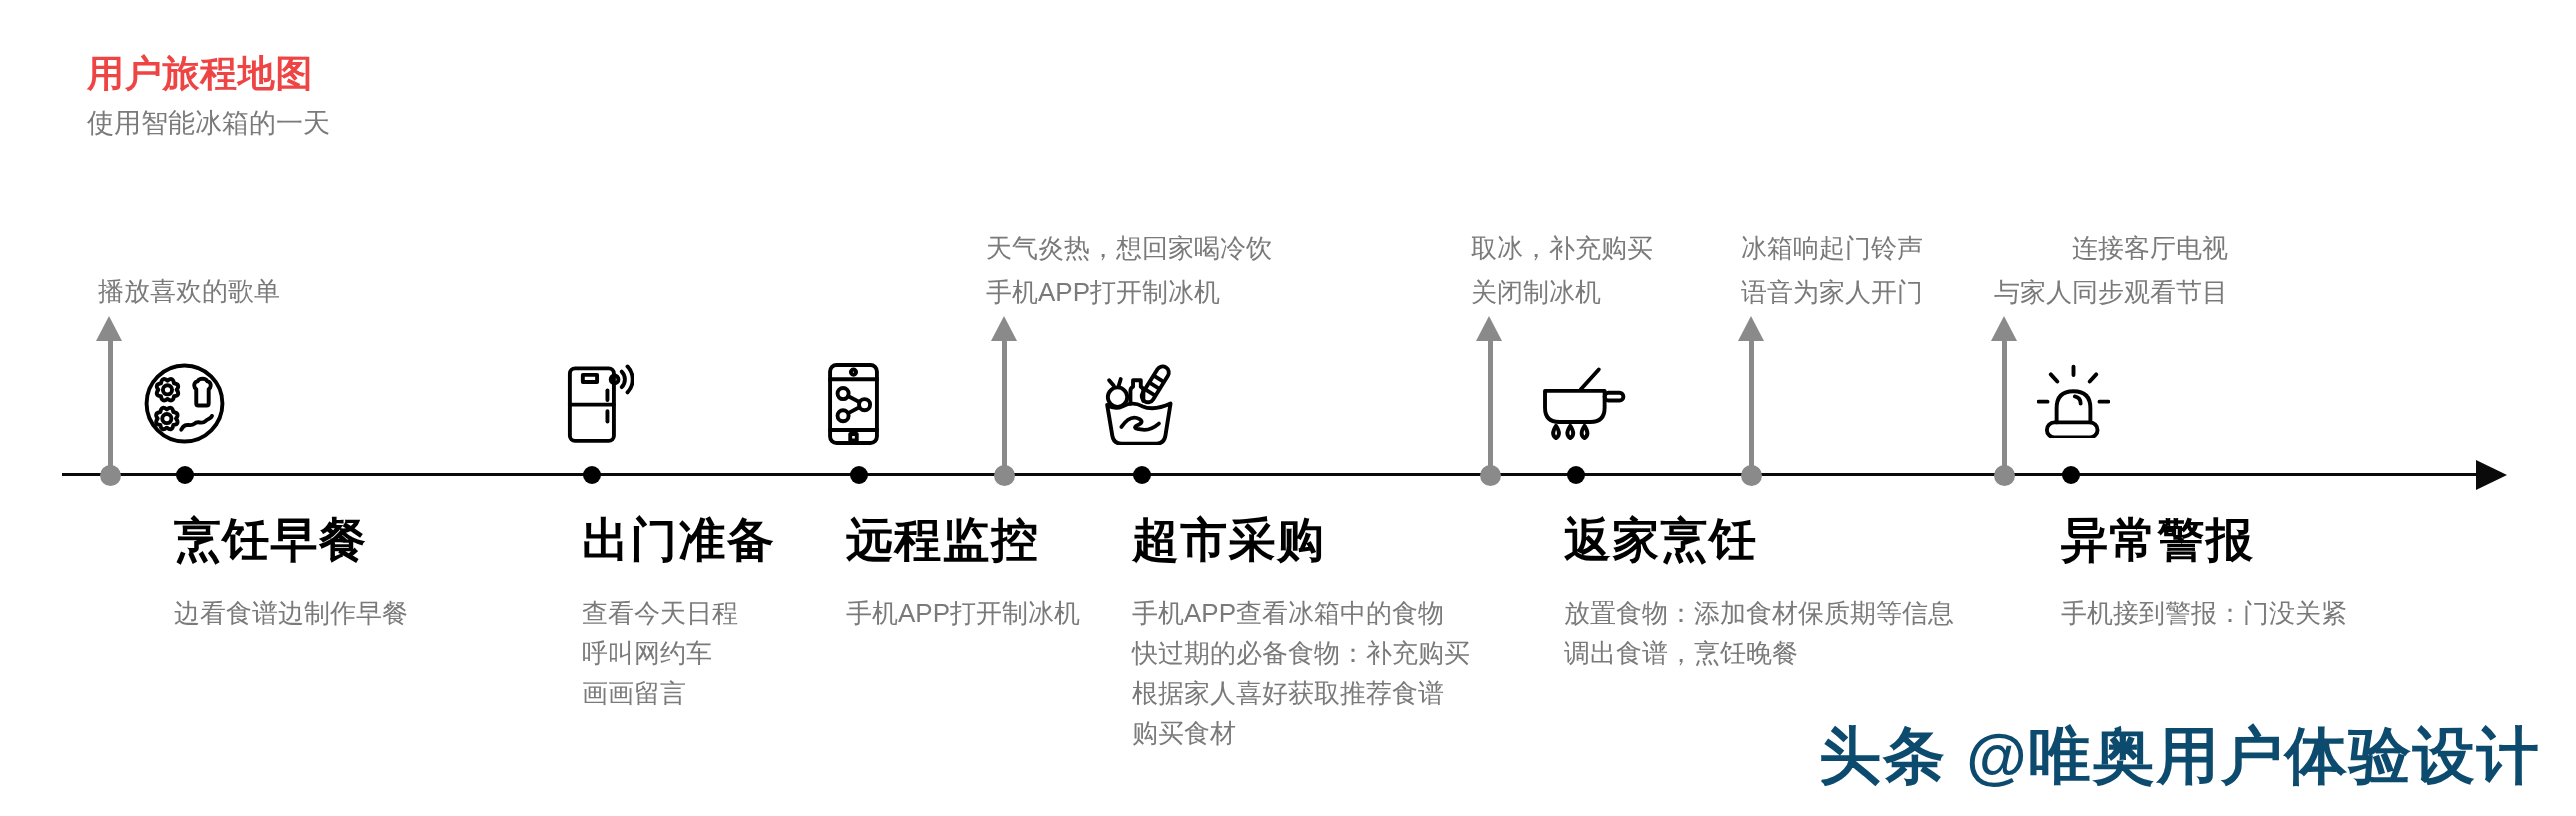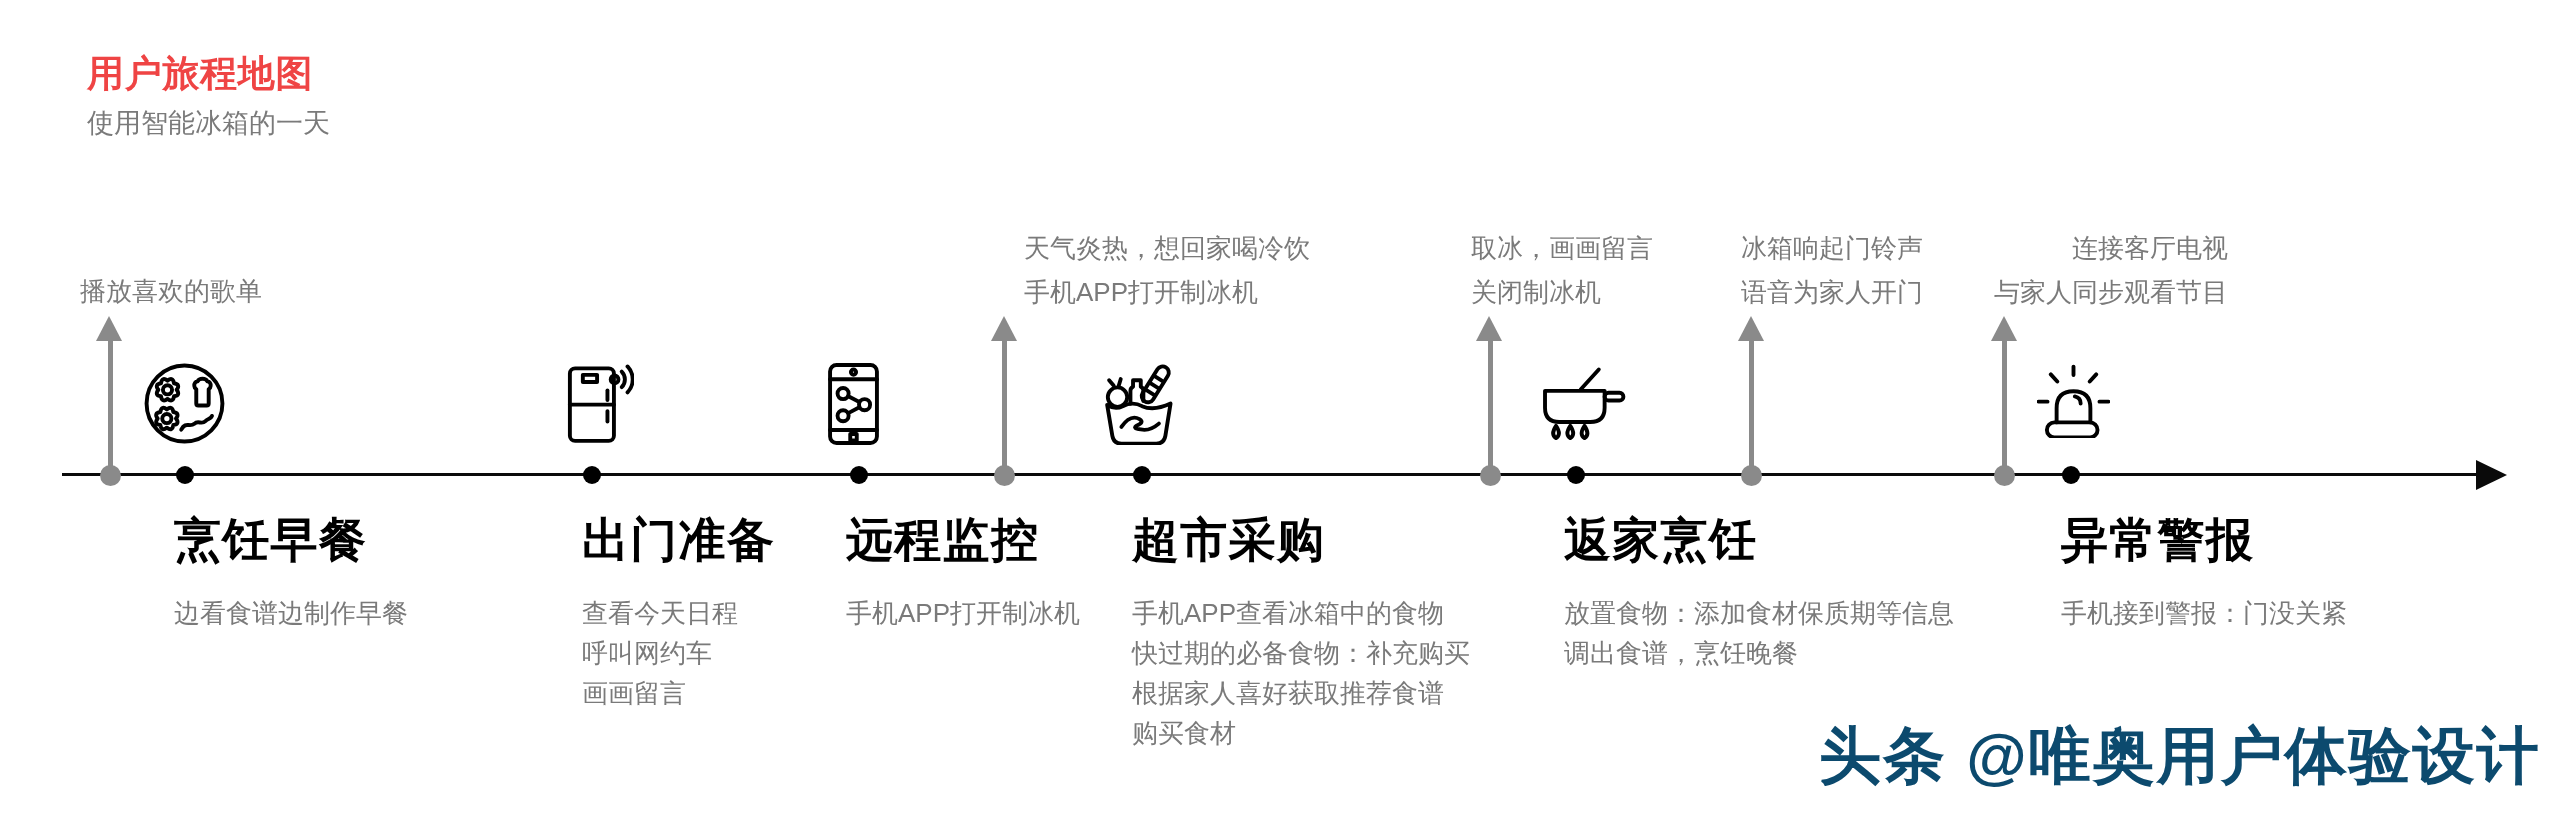--- a/index.html
+++ b/index.html
@@ -26,35 +26,35 @@
 
 <div id="canvas">
   <div class="hdr-title">用户旅程地图</div>
   <div class="hdr-sub">使用智能冰箱的一天</div>
   <div id="diagram">
       <div class="tl-line" style="left: 62px; top: 473px; width: 2415px;"></div>
       <div class="tl-head" style="left: 2476px; top: 460px;"></div>
       <div class="arr-shaft" style="left: 108px; top: 340px; height: 135px;"></div>
       <div class="arr-head" style="left: 96px; top: 316px;"></div>
       <div class="dot-gray" style="left: 100px; top: 465px;"></div>
-      <div class="ann" style="left: 80px; top: 269px; text-align: right;">
+      <div class="ann" style="left: 98px; top: 269px; text-align: right;">
         <div>播放喜欢的歌单</div>
       </div>
       <div class="arr-shaft" style="left: 1002px; top: 340px; height: 135px;"></div>
       <div class="arr-head" style="left: 991px; top: 316px;"></div>
       <div class="dot-gray" style="left: 994px; top: 465px;"></div>
-      <div class="ann" style="left: 1024px; top: 226px;">
+      <div class="ann" style="left: 986px; top: 226px;">
         <div>天气炎热，想回家喝冷饮</div>
         <div>手机APP打开制冰机</div>
       </div>
       <div class="arr-shaft" style="left: 1488px; top: 340px; height: 135px;"></div>
       <div class="arr-head" style="left: 1476px; top: 316px;"></div>
       <div class="dot-gray" style="left: 1480px; top: 465px;"></div>
       <div class="ann" style="left: 1471px; top: 226px;">
-        <div>取冰，画画留言</div>
+        <div>取冰，补充购买</div>
         <div>关闭制冰机</div>
       </div>
       <div class="arr-shaft" style="left: 1749px; top: 340px; height: 135px;"></div>
       <div class="arr-head" style="left: 1738px; top: 316px;"></div>
       <div class="dot-gray" style="left: 1741px; top: 465px;"></div>
       <div class="ann" style="left: 1741px; top: 226px;">
         <div>冰箱响起门铃声</div>
         <div>语音为家人开门</div>
       </div>
       <div class="arr-shaft" style="left: 2002px; top: 340px; height: 135px;"></div>

